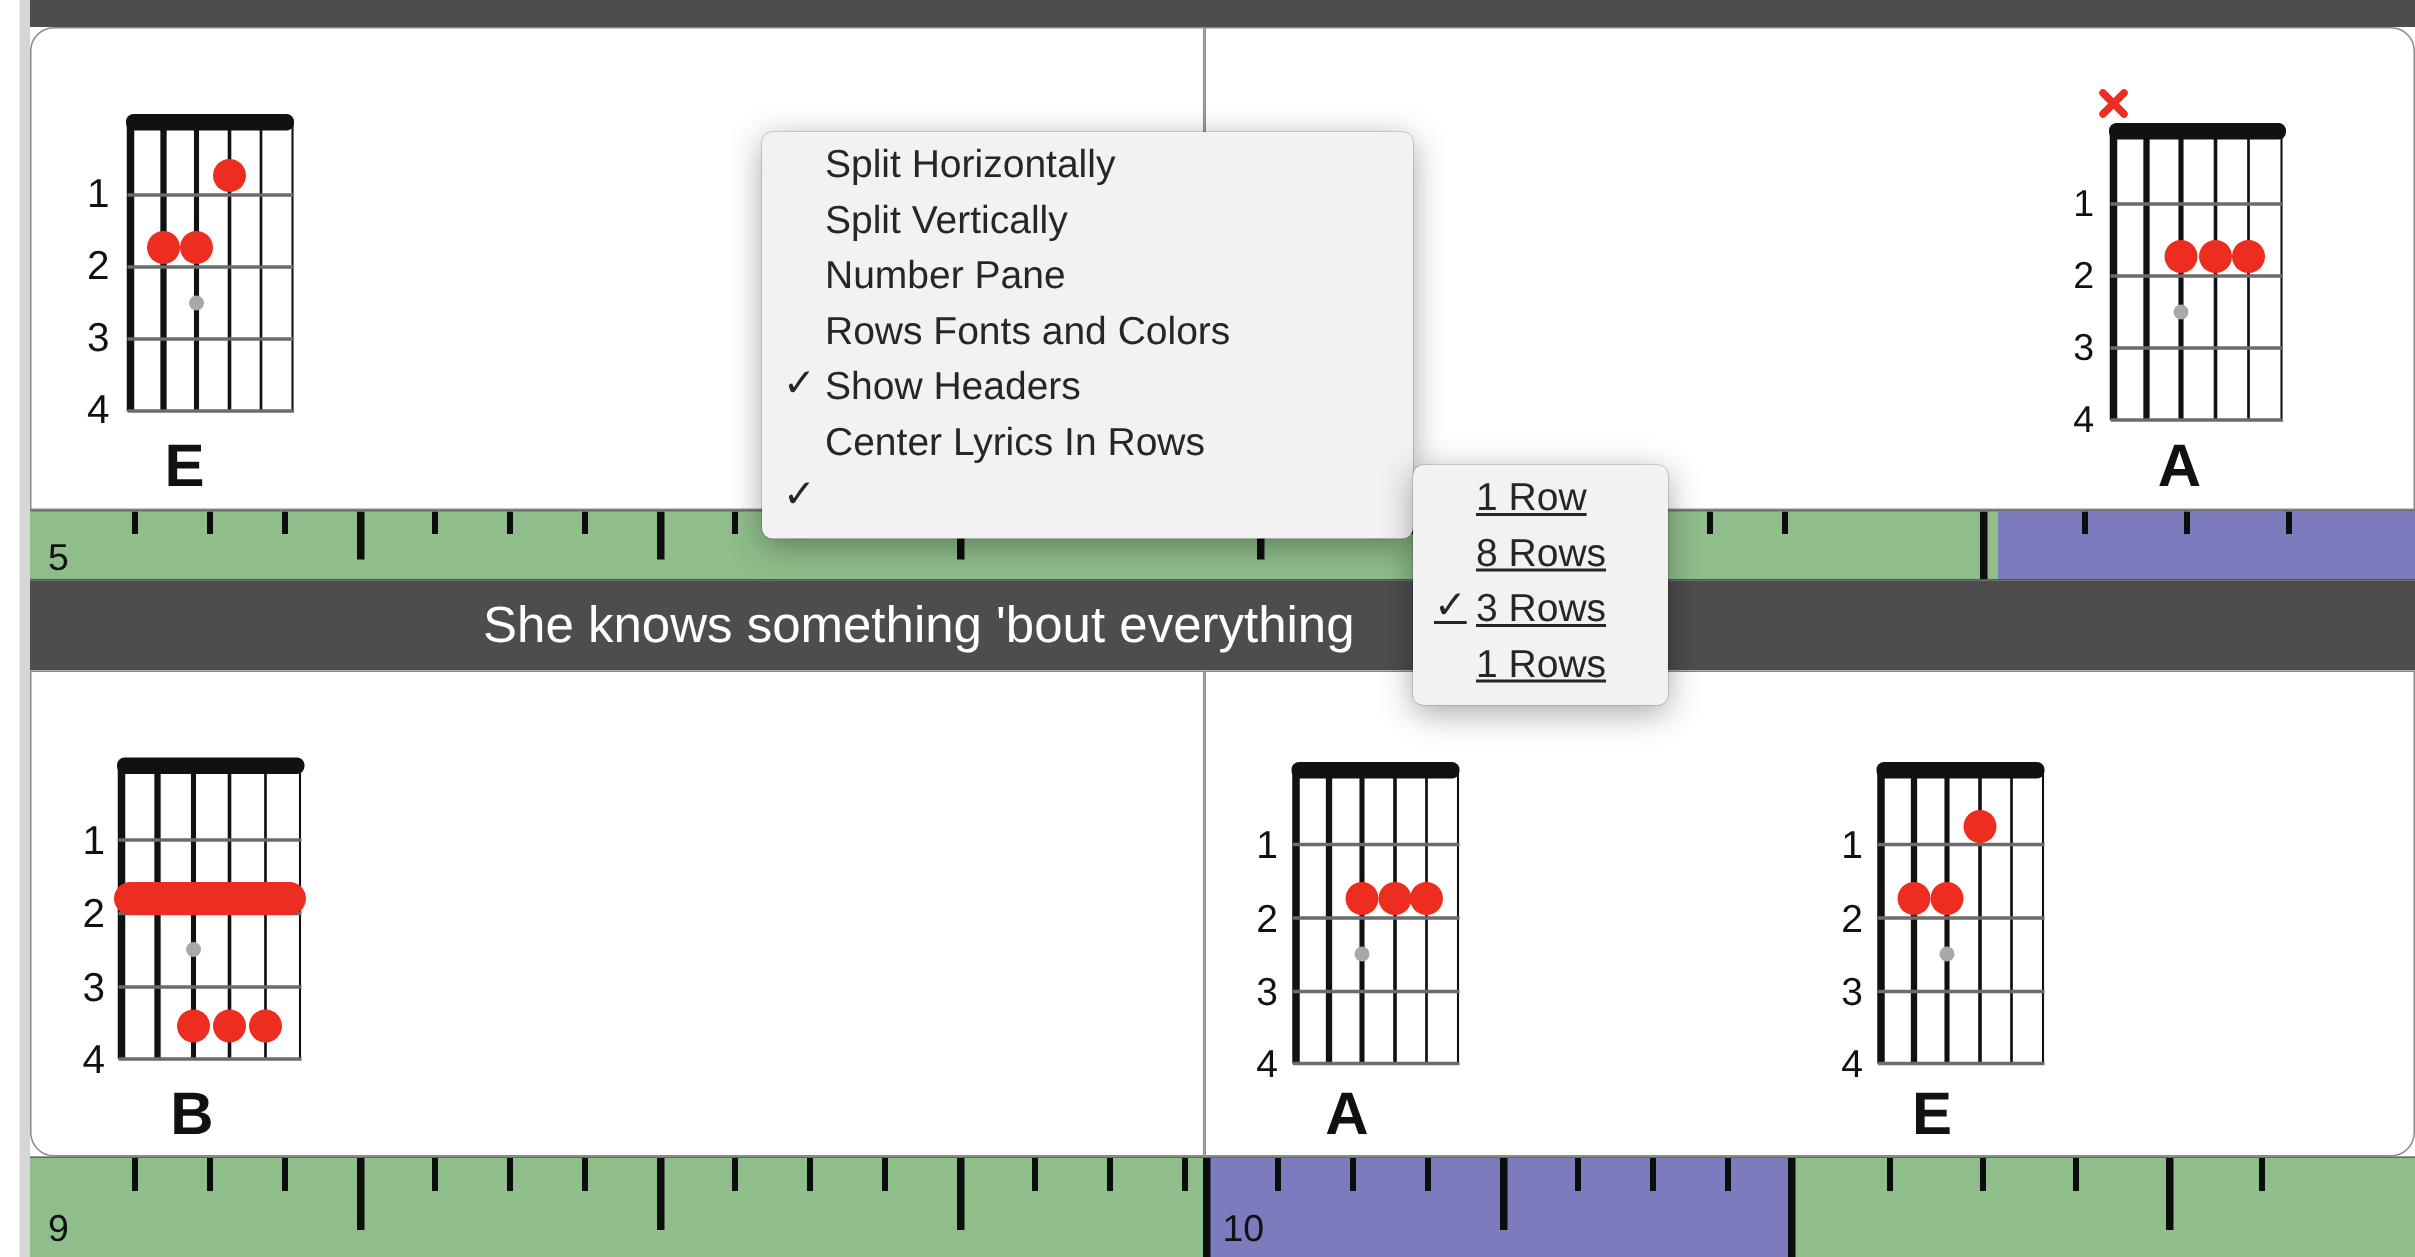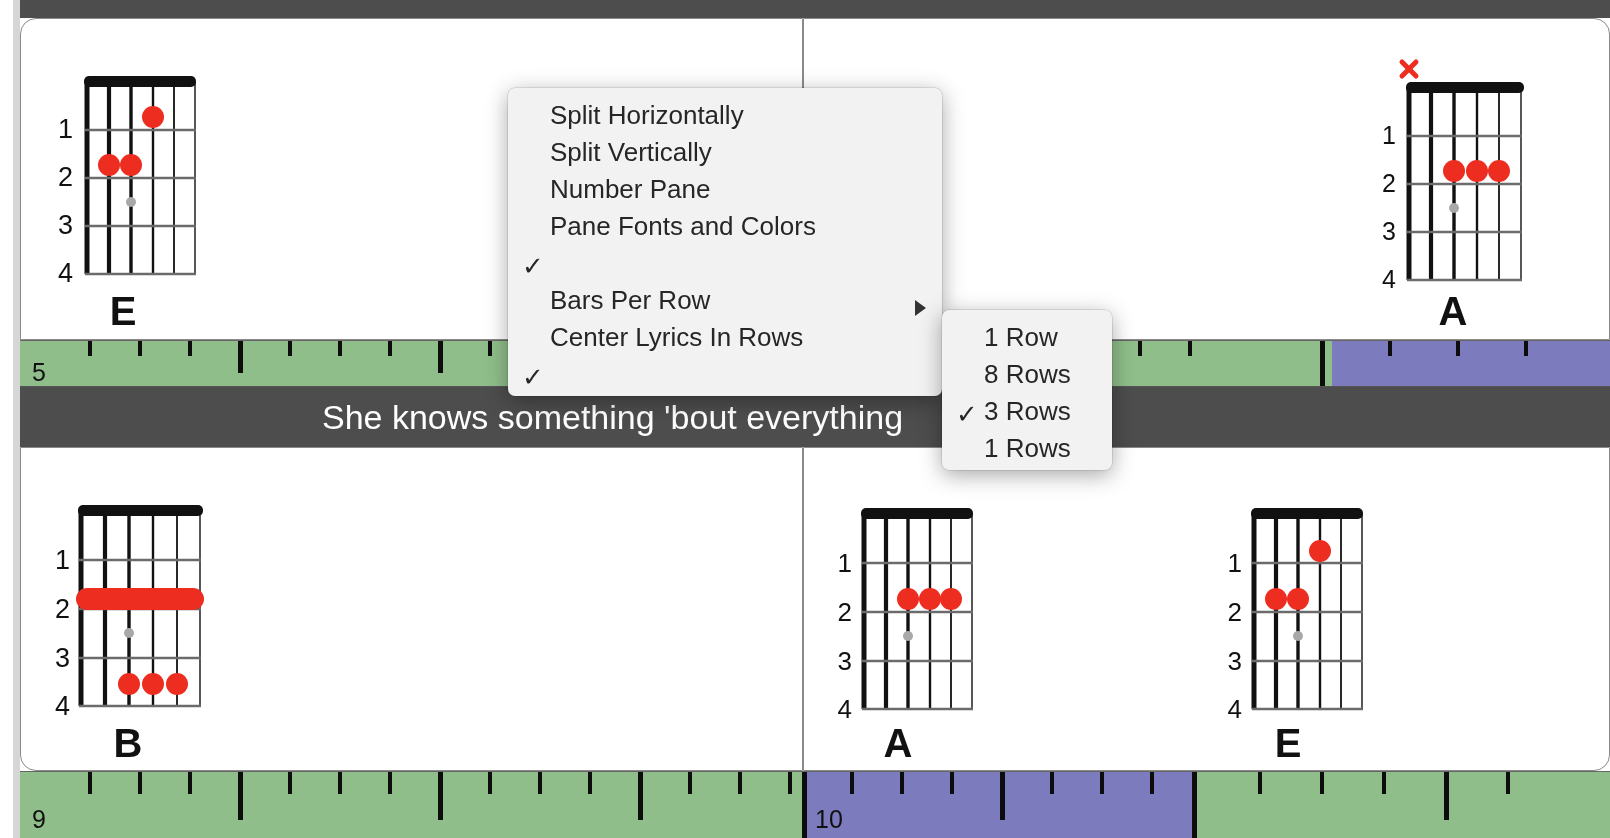--- a/index.html
+++ b/index.html
@@ -89,21 +89,21 @@
     position: absolute;
     background: #f2f2f2;
     border-radius: 7px;
     box-shadow: 0 5px 22px rgba(0,0,0,0.35), 0 0 0 0.5px rgba(0,0,0,0.18);
     padding: 6px 0;
     z-index: 50;
   }
   .menu-item {
     position: relative;
     height: 37px;
-    display: flex; align-items: flex-end;
+    display: flex; align-items: flex-start;
     padding: 0 16px 0 14px;
     font-size: 26px;
     color: #262626;
     font-family: "Liberation Sans", sans-serif;
     white-space: nowrap;
   }
   .menu-item.highlight { background: #1a61dd; color: #ffffff; }
   .mi-check {
     width: 28px; flex: 0 0 28px;
     font-size: 26px; line-height: 1;
@@ -111,21 +111,21 @@
   }
   .mi-label { flex: 1 1 auto; }
   .mi-arrow {
     width: 0; height: 0; margin-left: 24px;
     border-left: 11px solid #333;
     border-top: 8px solid transparent;
     border-bottom: 8px solid transparent;
   }
   .menu-item.highlight .mi-arrow { border-left-color: #ffffff; }
   .menu.submenu { z-index: 60; }
-  .menu.submenu .menu-item { padding-right: 16px; }
+  .menu.submenu .menu-item { padding-right: 16px; text-decoration: underline; }
 </style>
 </head>
 <body>
 
 <div id="app">
 
   <div class="left-gutter">
     <div class="left-gutter-line"></div>
   </div>
 
@@ -366,29 +366,25 @@
     <div class="menu-item">
       <span class="mi-check"></span>
       <span class="mi-label">Split Vertically</span>
     </div>
     <div class="menu-item">
       <span class="mi-check"></span>
       <span class="mi-label">Number Pane</span>
     </div>
     <div class="menu-item">
       <span class="mi-check"></span>
-      <span class="mi-label">Pane Fonts and Colors</span>
+      <span class="mi-label">Rows Fonts and Colors</span>
     </div>
     <div class="menu-item">
       <span class="mi-check">✓</span>
-    </div>
-    <div class="menu-item">
-      <span class="mi-check"></span>
-      <span class="mi-label">Bars Per Row</span>
-      <span class="mi-arrow"></span>
+      <span class="mi-label">Show Headers</span>
     </div>
     <div class="menu-item">
       <span class="mi-check"></span>
       <span class="mi-label">Center Lyrics In Rows</span>
     </div>
     <div class="menu-item">
       <span class="mi-check">✓</span>
     </div>
   </div>
 

